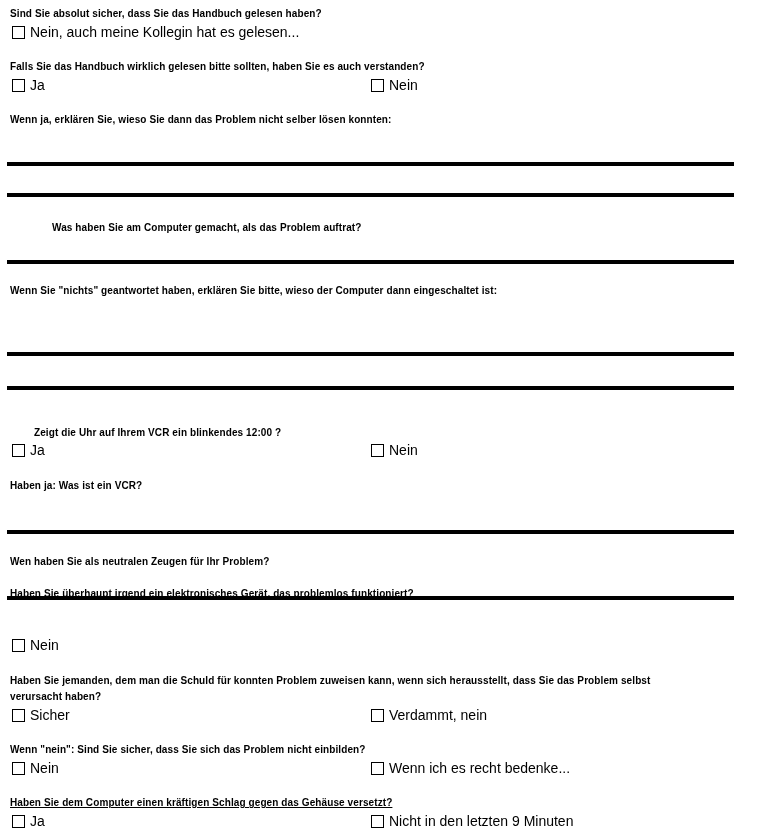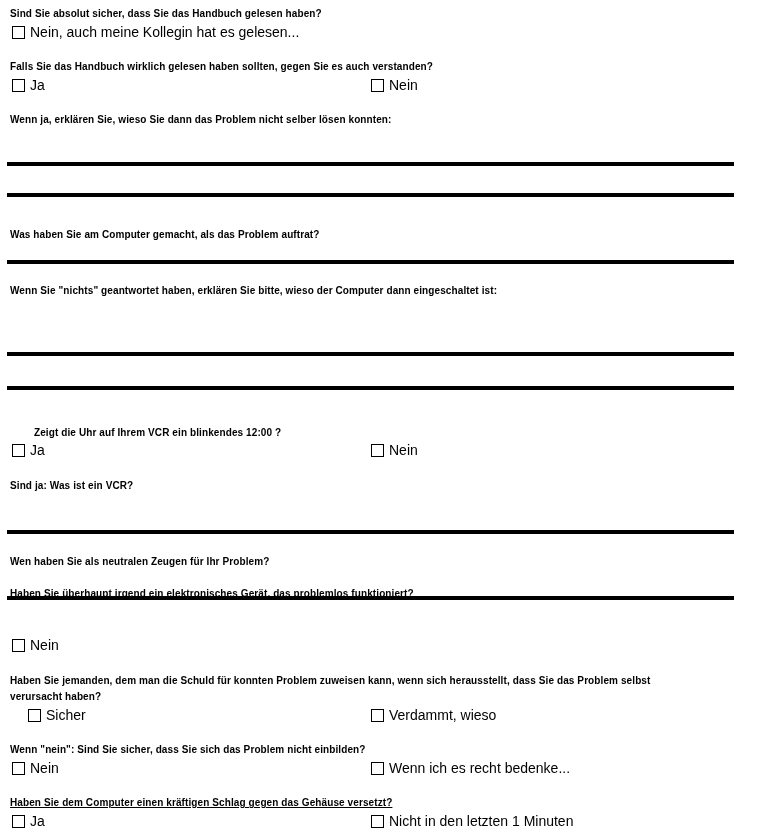--- a/index.html
+++ b/index.html
@@ -26,84 +26,84 @@
   </style>
 </head>
 <body>
 
 <div class="q" style="top:6px;">Sind Sie absolut sicher, dass Sie das Handbuch gelesen haben?</div>
 <label class="opt" style="left:12px; top:24px;">
   <span class="box"></span>
   <span>Nein, auch meine Kollegin hat es gelesen...</span>
 </label>
 
-<div class="q" style="top:59px;">Falls Sie das Handbuch wirklich gelesen haben sollten, gegen Sie es auch verstanden?</div>
+<div class="q" style="top:59px;">Falls Sie das Handbuch wirklich gelesen bitte sollten, haben Sie es auch verstanden?</div>
 <label class="opt" style="left:12px; top:77px;">
   <span class="box"></span>
   <span>Ja</span>
 </label>
 <label class="opt" style="left:371px; top:77px;">
   <span class="box"></span>
   <span>Nein</span>
 </label>
 
 <div class="q" style="top:112px;">Wenn ja, erklären Sie, wieso Sie dann das Problem nicht selber lösen konnten:</div>
 <div class="line" style="top:162px;"></div>
 <div class="line" style="top:193px;"></div>
 
-<div class="q" style="top:227px;">Was haben Sie am Computer gemacht, als das Problem auftrat?</div>
+<div class="q" style="top:220px;margin-left:42px;">Was haben Sie am Computer gemacht, als das Problem auftrat?</div>
 <div class="line" style="top:260px;"></div>
 
 <div class="q" style="top:283px;">Wenn Sie "nichts" geantwortet haben, erklären Sie bitte, wieso der Computer dann eingeschaltet ist:</div>
 <div class="line" style="top:352px;"></div>
 <div class="line" style="top:386px;"></div>
 
 <div class="q" style="top:425px;margin-left:24px;">Zeigt die Uhr auf Ihrem VCR ein blinkendes 12:00 ?</div>
 <label class="opt" style="left:12px; top:442px;">
   <span class="box"></span>
   <span>Ja</span>
 </label>
 <label class="opt" style="left:371px; top:442px;">
   <span class="box"></span>
   <span>Nein</span>
 </label>
 
-<div class="q" style="top:478px;">Sind ja: Was ist ein VCR?</div>
+<div class="q" style="top:478px;">Haben ja: Was ist ein VCR?</div>
 <div class="line" style="top:530px;"></div>
 
 <div class="q" style="top:554px;">Wen haben Sie als neutralen Zeugen für Ihr Problem?</div>
 <div class="line" style="top:596px;"></div>
 
 <div class="q" style="top:586px;">Haben Sie überhaupt irgend ein elektronisches Gerät, das problemlos funktioniert?</div>
 <label class="opt" style="left:12px; top:637px;">
   <span class="box"></span>
   <span>Nein</span>
 </label>
 
 <div class="q" style="top:673px;">Haben Sie jemanden, dem man die Schuld für konnten Problem zuweisen kann, wenn sich herausstellt, dass Sie das Problem selbst verursacht haben?</div>
-<label class="opt" style="left:12px; top:707px;margin-left:16px;">
+<label class="opt" style="left:12px; top:707px;">
   <span class="box"></span>
   <span>Sicher</span>
 </label>
 <label class="opt" style="left:371px; top:707px;">
   <span class="box"></span>
-  <span>Verdammt, wieso</span>
+  <span>Verdammt, nein</span>
 </label>
 
 <div class="q" style="top:742px;">Wenn "nein": Sind Sie sicher, dass Sie sich das Problem nicht einbilden?</div>
 <label class="opt" style="left:12px; top:760px;">
   <span class="box"></span>
   <span>Nein</span>
 </label>
 <label class="opt" style="left:371px; top:760px;">
   <span class="box"></span>
   <span>Wenn ich es recht bedenke...</span>
 </label>
 
 <div class="q" style="top:795px;text-decoration:underline;">Haben Sie dem Computer einen kräftigen Schlag gegen das Gehäuse versetzt?</div>
 <label class="opt" style="left:12px; top:813px;">
   <span class="box"></span>
   <span>Ja</span>
 </label>
 <label class="opt" style="left:371px; top:813px;">
   <span class="box"></span>
-  <span>Nicht in den letzten 1 Minuten</span>
+  <span>Nicht in den letzten 9 Minuten</span>
 </label>
 
 </body></html>

